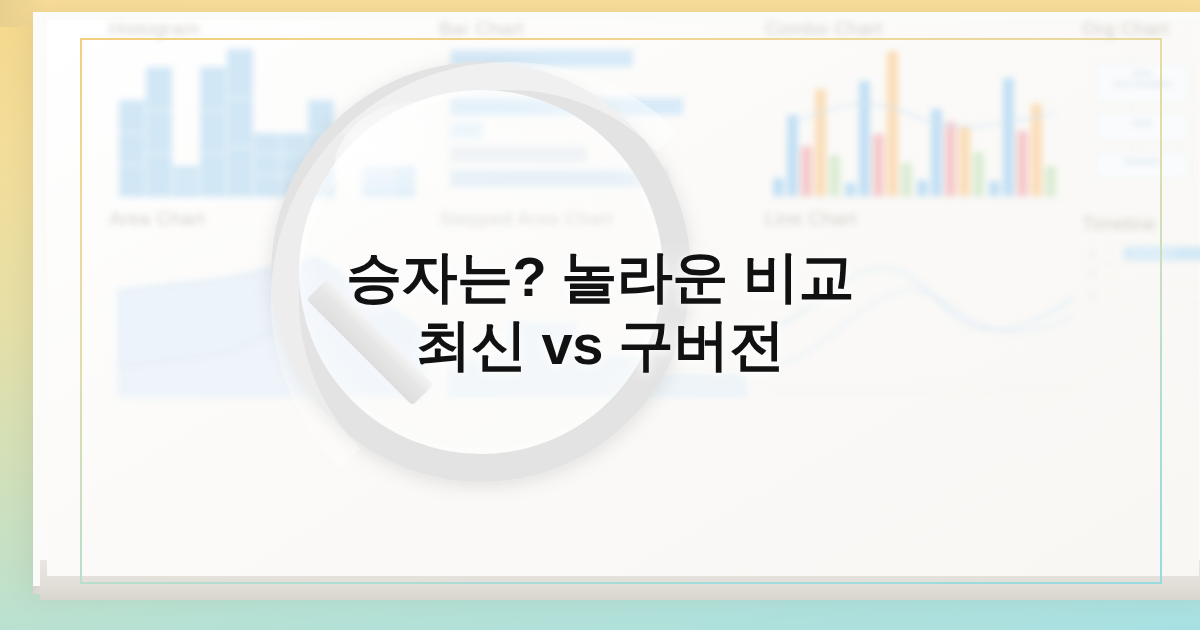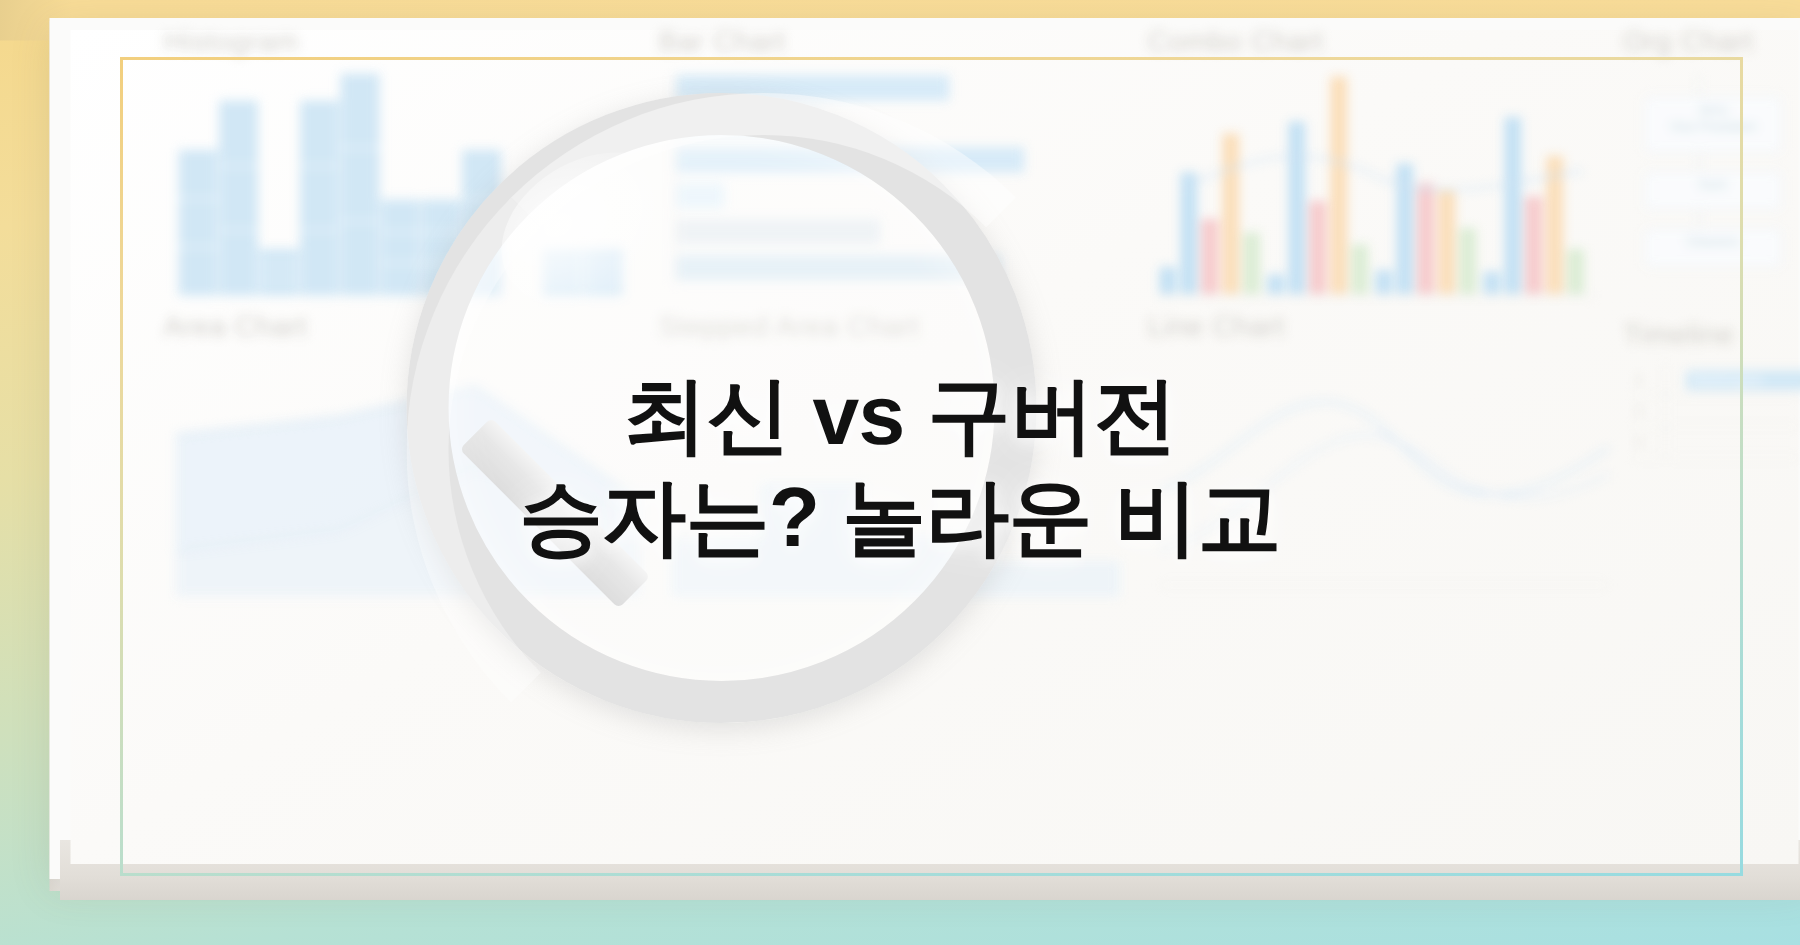--- a/index.html
+++ b/index.html
@@ -416,17 +416,17 @@
 
   <div id="inner-frame"></div>
 
   <div id="glass">
     <div id="glass-handle"></div>
     <div id="glass-ring"></div>
     <div id="glass-shine"></div>
   </div>
 
   <div id="headline">
+    <span class="ln">승자는? 놀라운 비교</span>
     <span class="ln">최신 vs 구버전</span>
-    <span class="ln">승자는? 놀라운 비교</span>
   </div>
 
 </div>
 
 </body></html>

